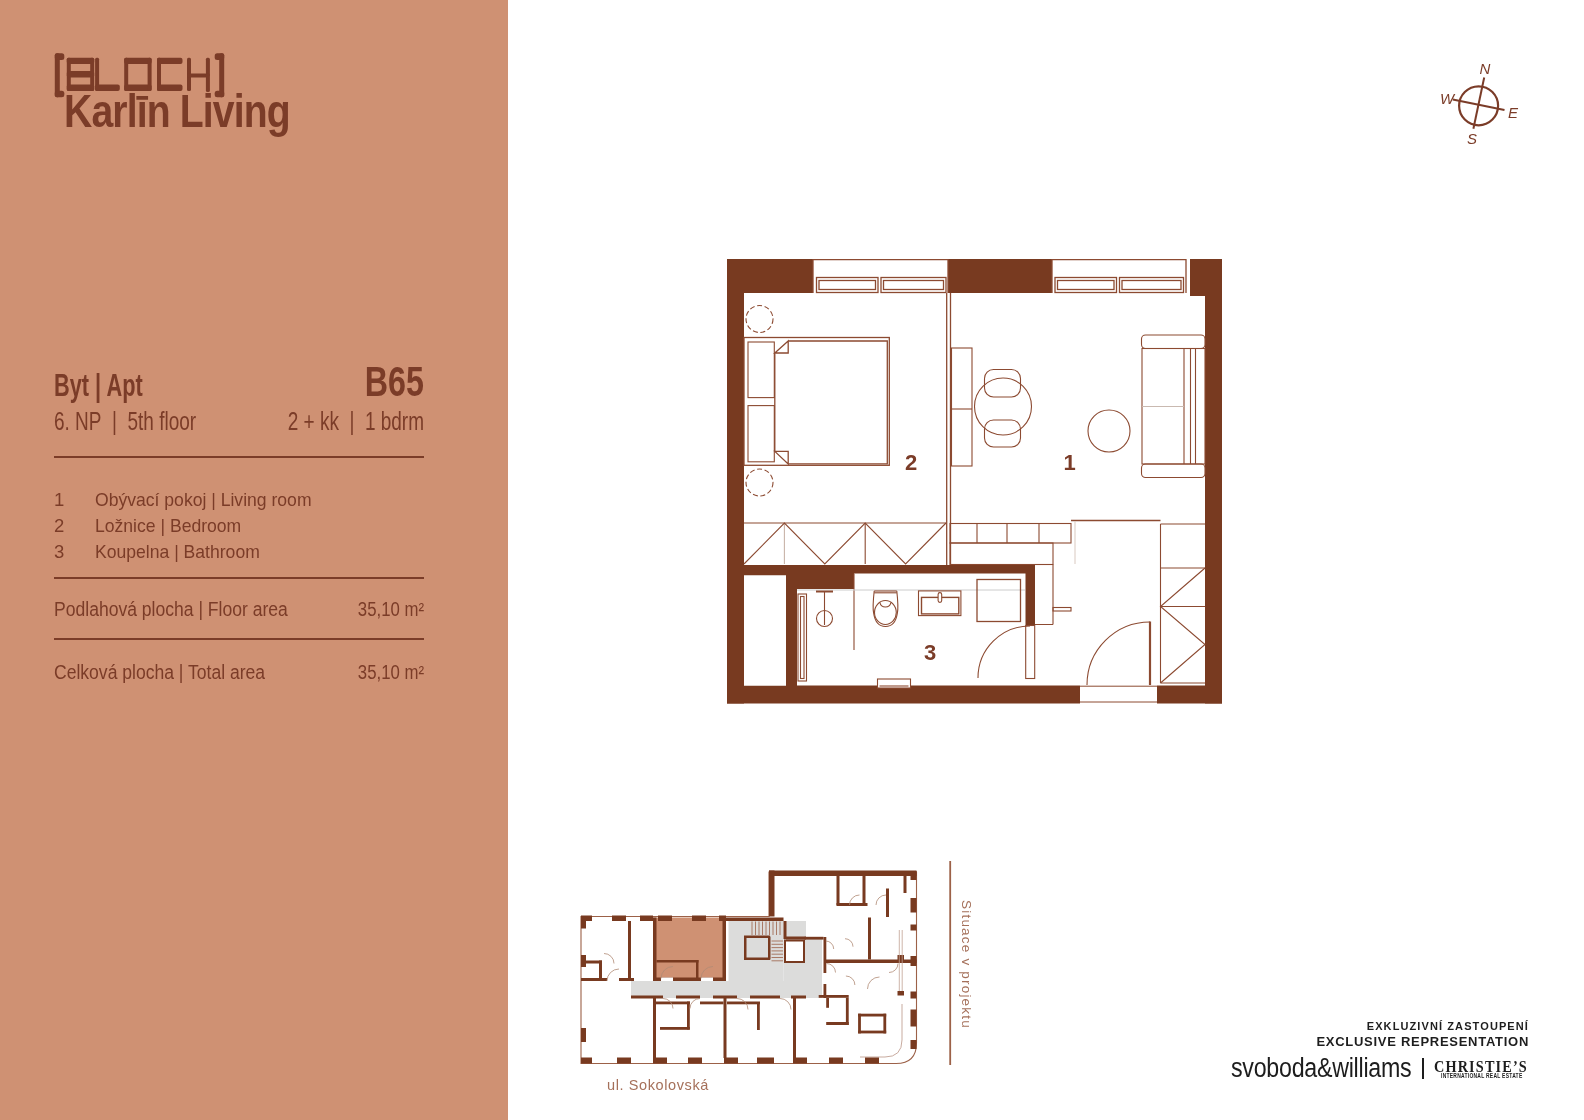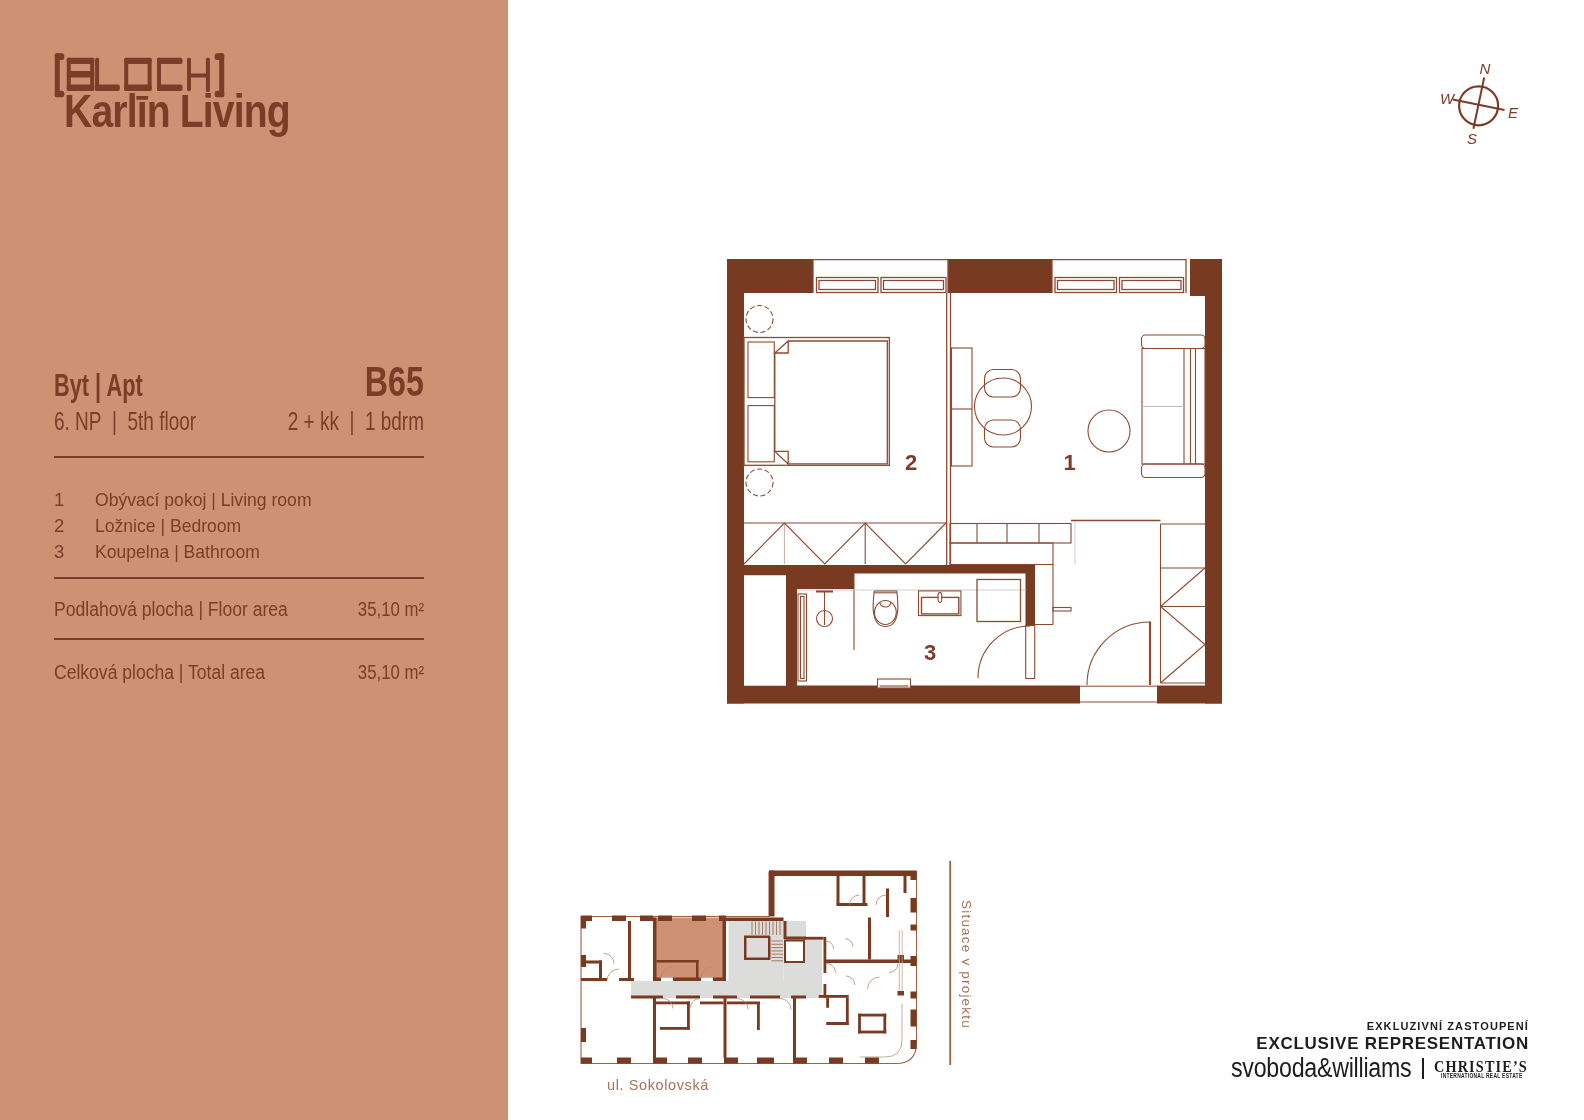--- a/index.html
+++ b/index.html
@@ -424,21 +424,21 @@
 <rect x="949.3" y="861" width="1.8" height="204" fill="#9c6148"></rect>
 </g>
 </svg>
 
 <div class="abs" style="left:885px;top:957px;width:163px;text-align:center;font-size:13.5px;letter-spacing:1.2px;color:#a5705a;transform:rotate(90deg);transform-origin:center;">Situace v projektu</div>
 
 <div class="abs" style="left:607px;top:1077px;width:300px;text-align:left;font-size:14.5px;letter-spacing:0.6px;color:#a5705a;">ul. Sokolovská</div>
 
 <div class="abs" style="left:1129px;top:1020px;width:400px;font-size:11px;font-weight:700;letter-spacing:1.1px;color:#1e1e1e;text-align:right;">EXKLUZIVNÍ ZASTOUPENÍ</div>
 
-<div class="abs" style="left:1129px;top:1033.5px;width:400px;font-size:17px;font-weight:700;letter-spacing:0.72px;color:#1e1e1e;text-align:right;">EXCLUSIVE REPRESENTATION</div>
+<div class="abs" style="left:1129px;top:1033.5px;width:400px;font-size:13px;font-weight:700;letter-spacing:0.72px;color:#1e1e1e;text-align:right;">EXCLUSIVE REPRESENTATION</div>
 
 <div class="abs" style="left:1231px;top:1053px;font-size:27px;color:#1d1d1d;letter-spacing:-0.3px;transform:scaleX(0.86);transform-origin:0 0;white-space:nowrap;">svoboda&amp;williams</div>
 
 <div class="abs" style="left:1421.5px;top:1058px;width:2.5px;height:21px;background:#1d1d1d;"></div>
 
 <div class="abs" style="left:1434px;top:1058px;font-size:16px;font-family:'Liberation Serif',serif;font-weight:700;letter-spacing:1.3px;color:#1d1d1d;transform:scaleX(0.89);transform-origin:0 0;white-space:nowrap;">CHRISTIE’S</div>
 
 <div class="abs" style="left:1441px;top:1071.5px;font-size:6.8px;font-weight:700;letter-spacing:0.35px;color:#1d1d1d;transform:scaleX(0.73);transform-origin:0 0;white-space:nowrap;">INTERNATIONAL REAL ESTATE</div>
 
 </body></html>

